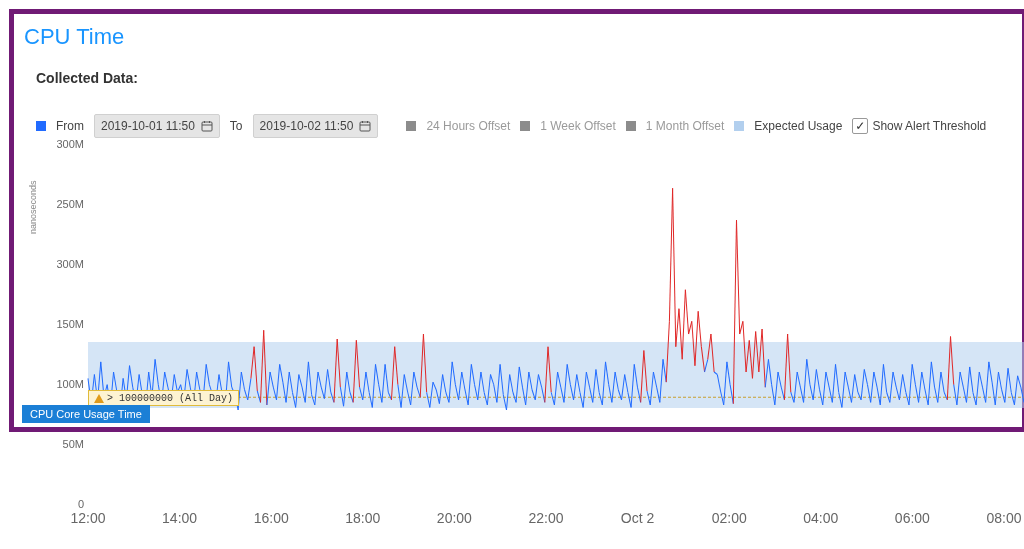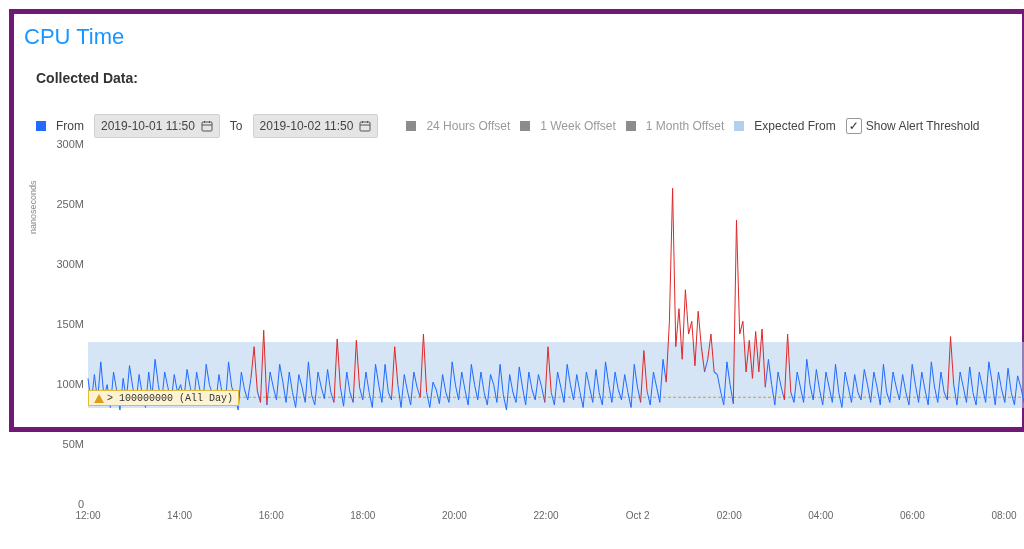--- a/index.html
+++ b/index.html
@@ -113,21 +113,21 @@
     left: 18px;
     width: 34px;
     text-align: right;
     font-size: 11px;
     color: #666;
     transform: translateY(-50%);
   }
   .xtick {
     position: absolute;
     top: 366px;
-    font-size: 10px;
+    font-size: 14px;
     color: #666;
     transform: translateX(-50%);
     white-space: nowrap;
   }
   .band {
     position: absolute;
     background: #b2cfee;
     opacity: 0.55;
     left: 0;
     width: 100%;
@@ -209,21 +209,21 @@
     <span class="sw sw-grey"></span>
     <span class="disabled-label">24 Hours Offset</span>
 
     <span class="sw sw-grey"></span>
     <span class="disabled-label">1 Week Offset</span>
 
     <span class="sw sw-grey"></span>
     <span class="disabled-label">1 Month Offset</span>
 
     <span class="sw sw-range"></span>
-    <span>Expected From</span>
+    <span>Expected Usage</span>
 
     <span class="chk">
       <span class="chk-box">✓</span>
       <span>Show Alert Threshold</span>
     </span>
   </div>
 
   <div class="chart-wrap">
     <div class="yaxis-label">nanoseconds</div>
 
@@ -545,14 +545,15 @@
       <div class="xtick" style="left: 330.8px;">18:00</div>
       <div class="xtick" style="left: 422.4px;">20:00</div>
       <div class="xtick" style="left: 514px; text-align: right;">22:00</div>
       <div class="xtick" style="left: 605.6px;">Oct 2</div>
       <div class="xtick" style="left: 697.2px;">02:00</div>
       <div class="xtick" style="left: 788.8px;">04:00</div>
       <div class="xtick" style="left: 880.4px;">06:00</div>
       <div class="xtick" style="left: 972px;">08:00</div>
     </div>
 
+  <div class="series-btn">CPU Core Usage Time</div>
 
 </div>
 
 </body></html>

